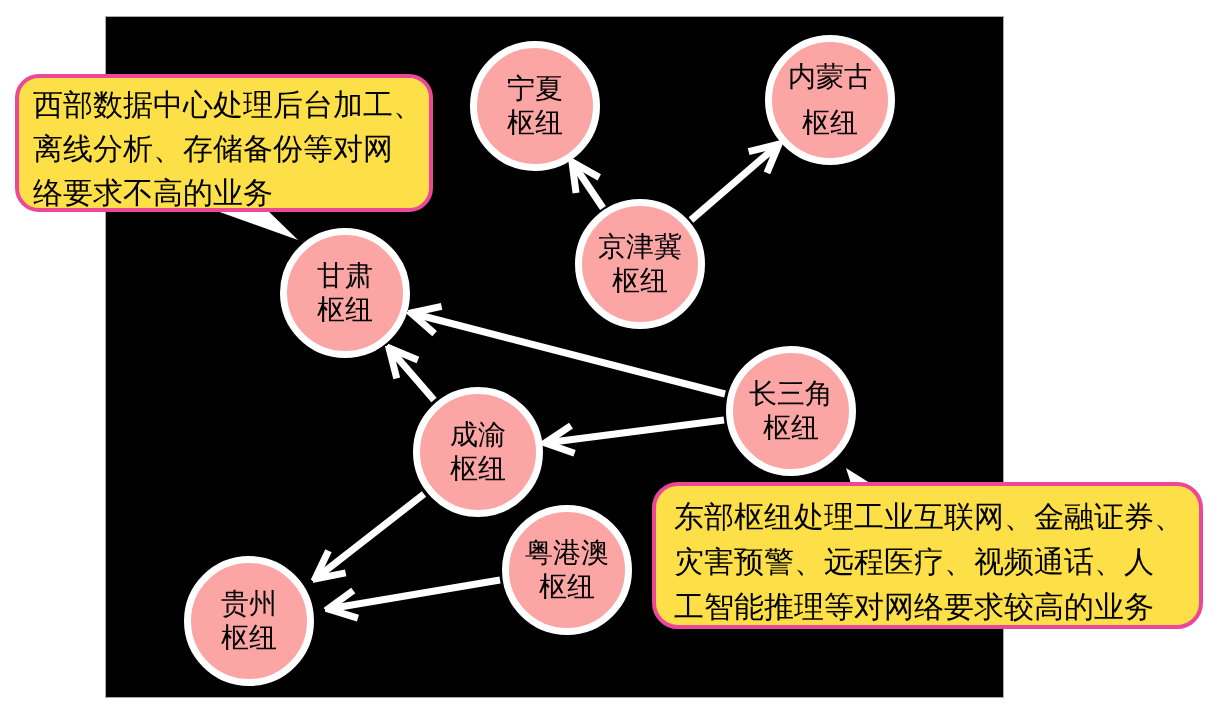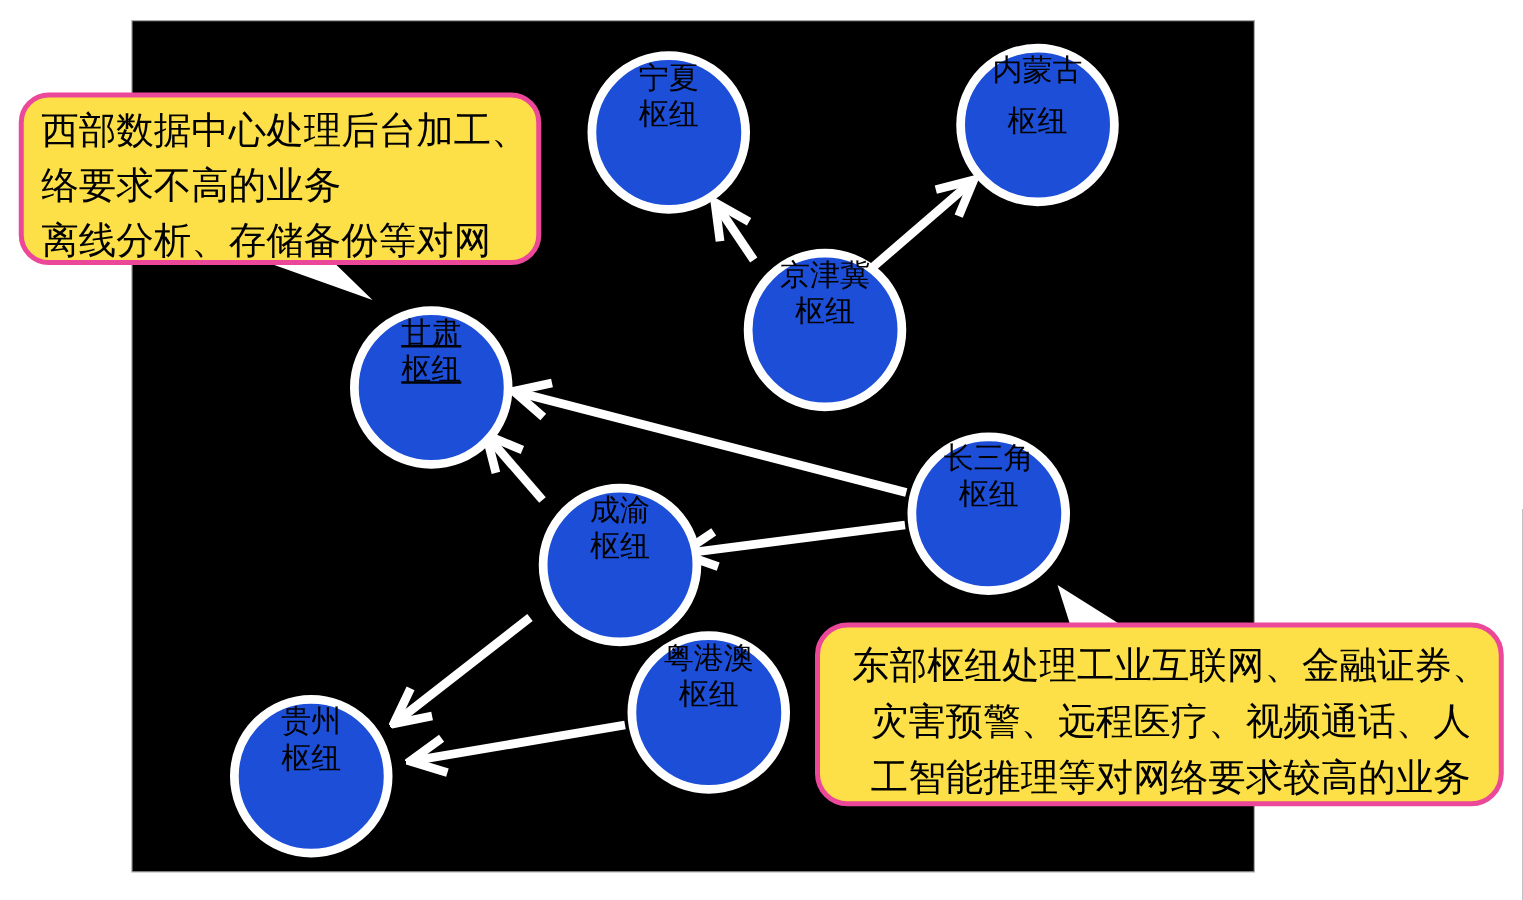--- a/index.html
+++ b/index.html
@@ -3,32 +3,32 @@
 <meta charset="utf-8">
 <style>
   html,body{margin:0;padding:0;background:#ffffff;}
   body{width:1218px;height:720px;position:relative;overflow:hidden;
        font-family:"Liberation Sans","DejaVu Sans",sans-serif;}
   .stage{position:absolute;left:0;top:0;width:1218px;height:720px;}
   .canvas{position:absolute;left:106px;top:17px;width:897px;height:680px;
           background:#000000;box-shadow:0 0 0 1px #aaaaaa;}
   svg.links{position:absolute;left:0;top:0;width:1218px;height:720px;pointer-events:none;}
   .node{position:absolute;width:116px;height:116px;border-radius:50%;
-        background:#1d4ed8;border:7px solid #ffffff;
-        display:flex;flex-direction:column;align-items:center;justify-content:flex-start;
-        color:#000000;font-size:24px;line-height:1.22;text-align:center;font-weight:500;}
+        background:#fca5a5;border:7px solid #ffffff;
+        display:flex;flex-direction:column;align-items:center;justify-content:center;
+        color:#000000;font-size:28px;line-height:1.22;text-align:center;font-weight:500;}
   .node span{display:block;white-space:nowrap;}
   .callout{position:absolute;background:#fde047;border:4px solid #ec4899;
            color:#000000;font-size:30px;line-height:44px;font-weight:500;
            box-sizing:border-box;}
   .callout div{white-space:nowrap;}
   .callout-west{left:15px;top:74px;width:418px;height:138px;border-radius:24px;
                 padding:5px 0 0 14px;}
-  .callout-east{left:652px;top:498px;width:551px;height:147px;border-radius:26px;
-                padding:8px 0 0 18px;line-height:45px;text-align:center;}
+  .callout-east{left:652px;top:482px;width:551px;height:147px;border-radius:26px;
+                padding:8px 0 0 18px;line-height:45px;}
 </style>
 </head>
 <body>
 
 <div class="stage">
 
   <div class="canvas"></div>
 
   <svg class="links" viewBox="0 0 1218 720">
     <defs>
@@ -50,49 +50,49 @@
   </svg>
 
   <div class="node" style="left:470px;top:41px;">
     <span>宁夏</span>
     <span>枢纽</span>
   </div>
   <div class="node" style="left:765px;top:35px;gap:12px;">
     <span>内蒙古</span>
     <span>枢纽</span>
   </div>
-  <div class="node" style="left:595px;top:199px;">
+  <div class="node" style="left:575px;top:199px;">
     <span>京津冀</span>
     <span>枢纽</span>
   </div>
-  <div class="node" style="left:280px;top:245px;text-decoration:underline;">
+  <div class="node" style="left:280px;top:228px;">
     <span>甘肃</span>
     <span>枢纽</span>
   </div>
   <div class="node" style="left:726px;top:346px;font-family:Liberation Serif, serif;">
     <span>长三角</span>
     <span>枢纽</span>
   </div>
-  <div class="node" style="left:431px;top:387px;">
+  <div class="node" style="left:413px;top:387px;">
     <span>成渝</span>
     <span>枢纽</span>
   </div>
   <div class="node" style="left:502px;top:505px;">
     <span>粤港澳</span>
     <span>枢纽</span>
   </div>
   <div class="node" style="left:184px;top:556px;">
     <span>贵州</span>
     <span>枢纽</span>
   </div>
 
   <div class="callout callout-west">
     <div>西部数据中心处理后台加工、</div>
+    <div>离线分析、存储备份等对网</div>
     <div>络要求不高的业务</div>
-    <div>离线分析、存储备份等对网</div>
   </div>
   <div class="callout callout-east">
     <div>东部枢纽处理工业互联网、金融证券、</div>
     <div>灾害预警、远程医疗、视频通话、人</div>
     <div>工智能推理等对网络要求较高的业务</div>
   </div>
 
 </div>
 
 </body></html>

